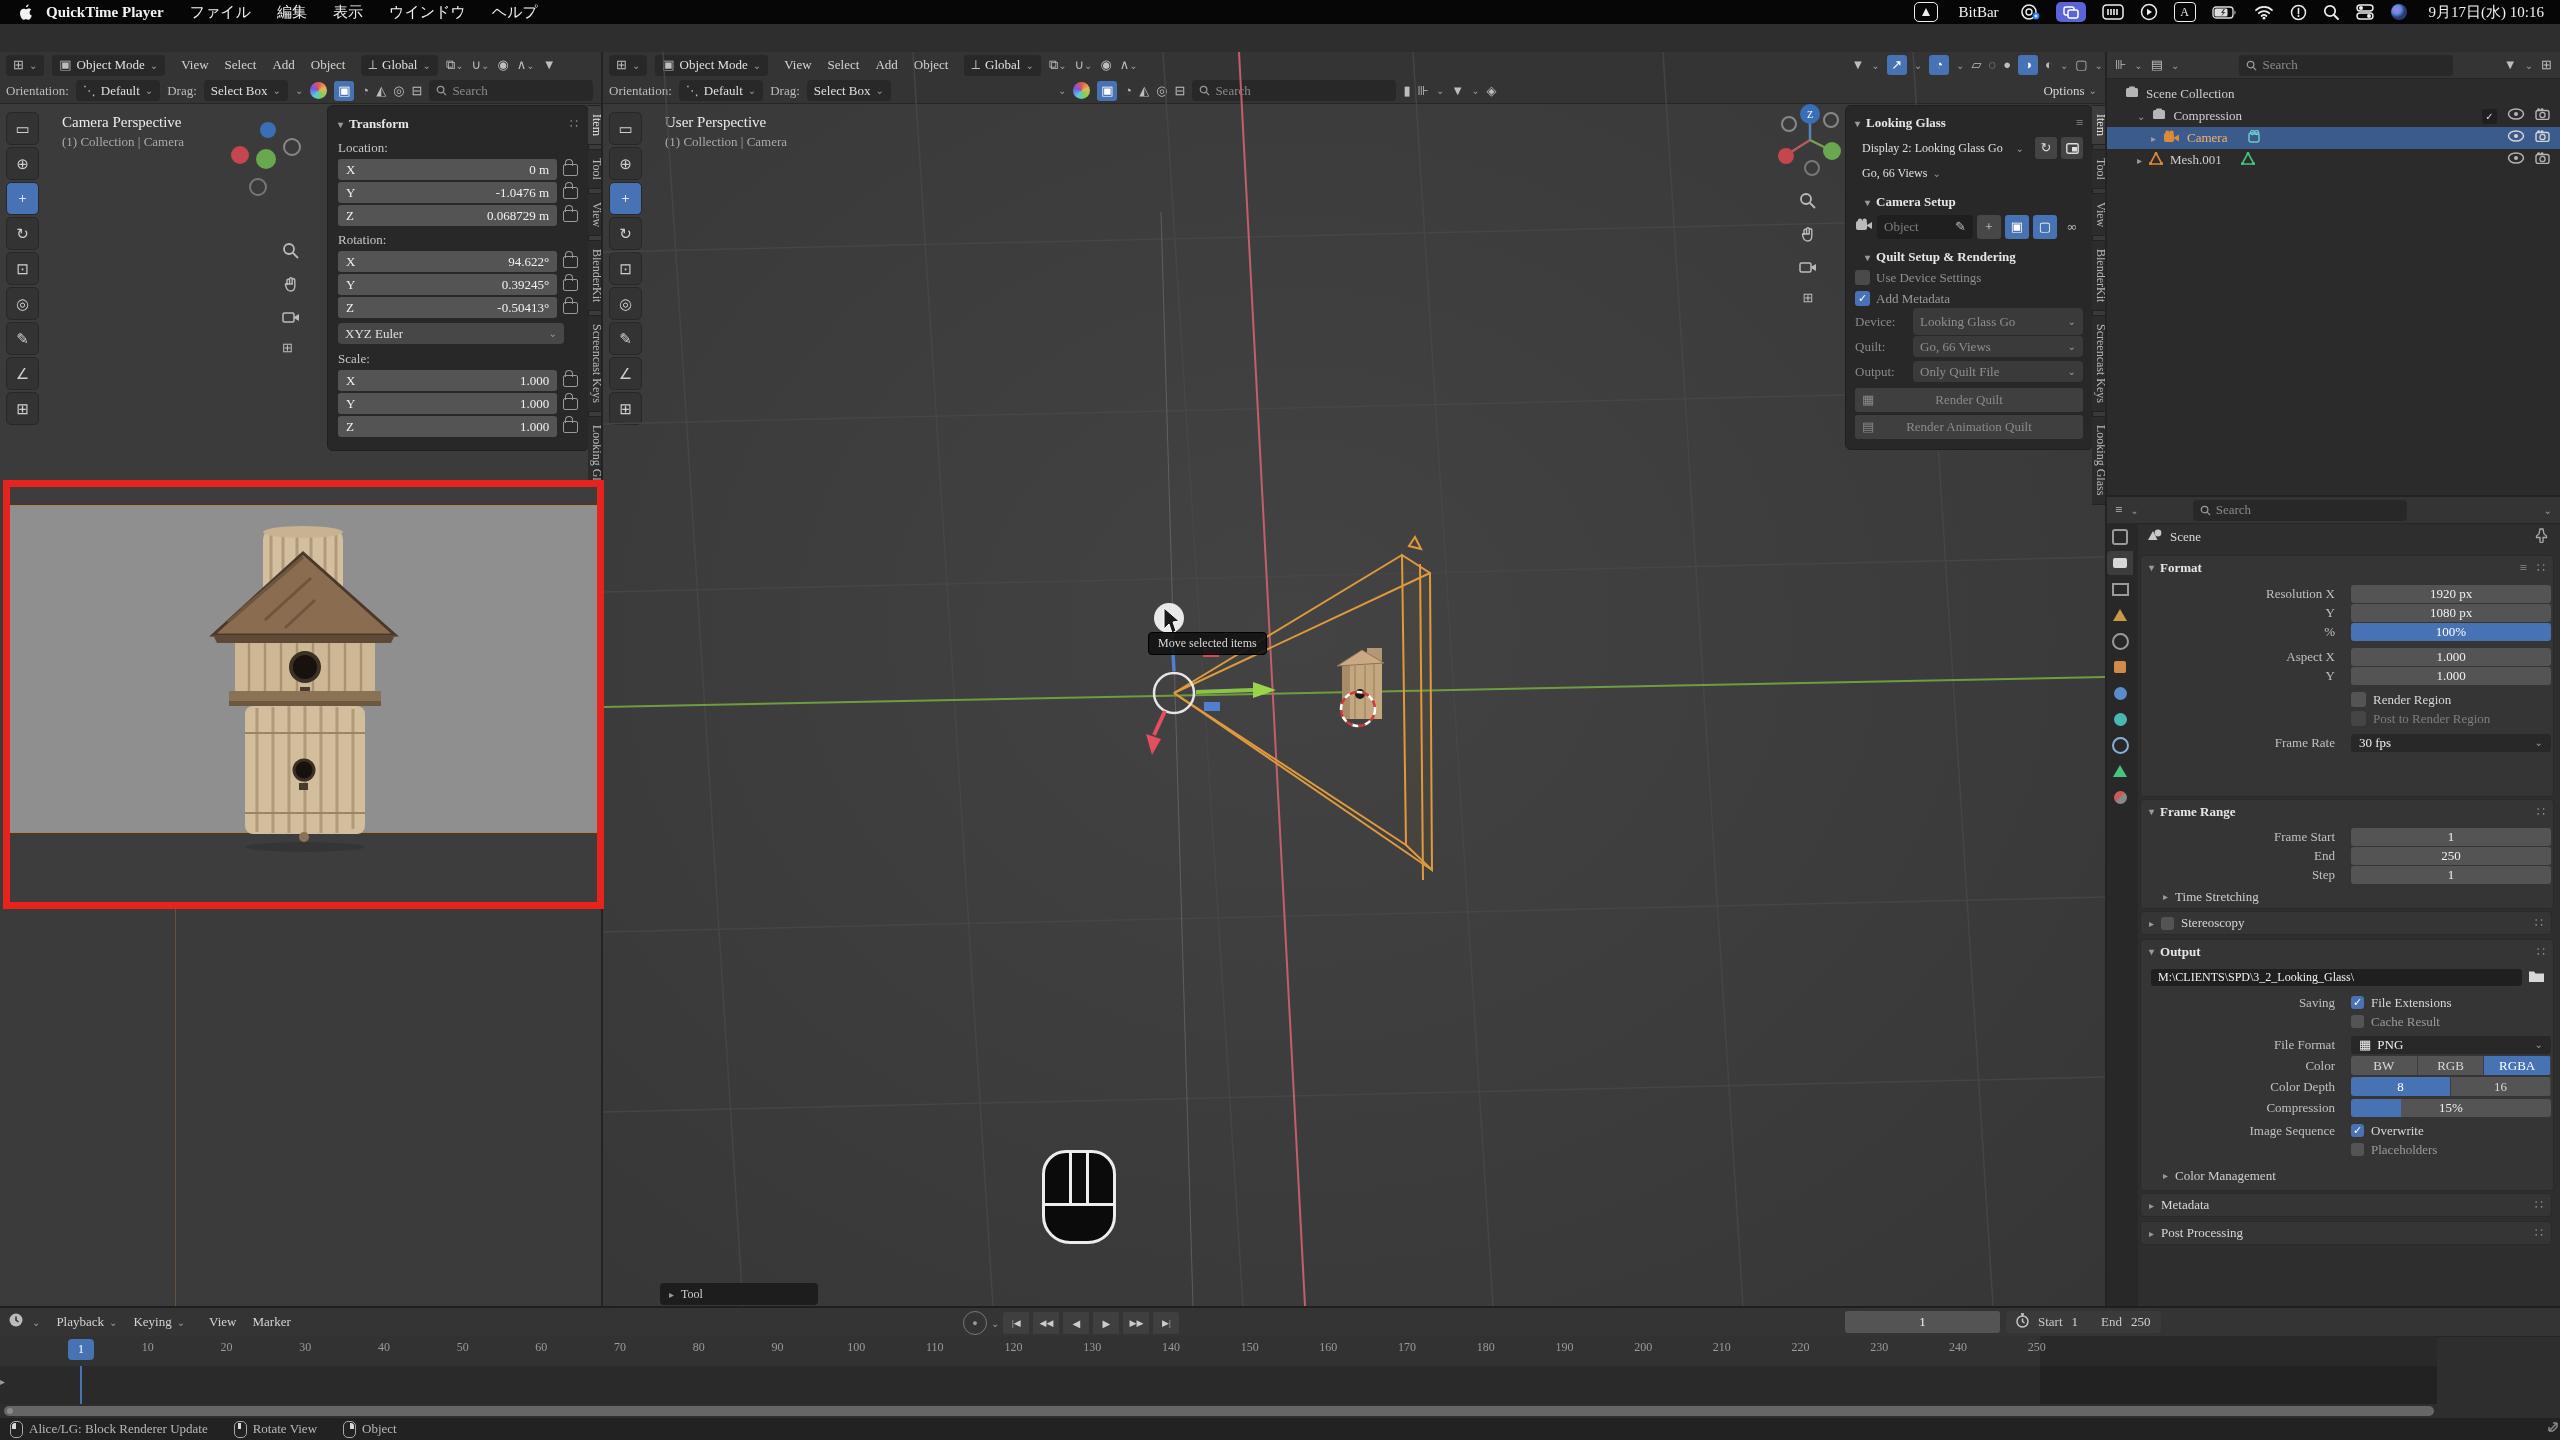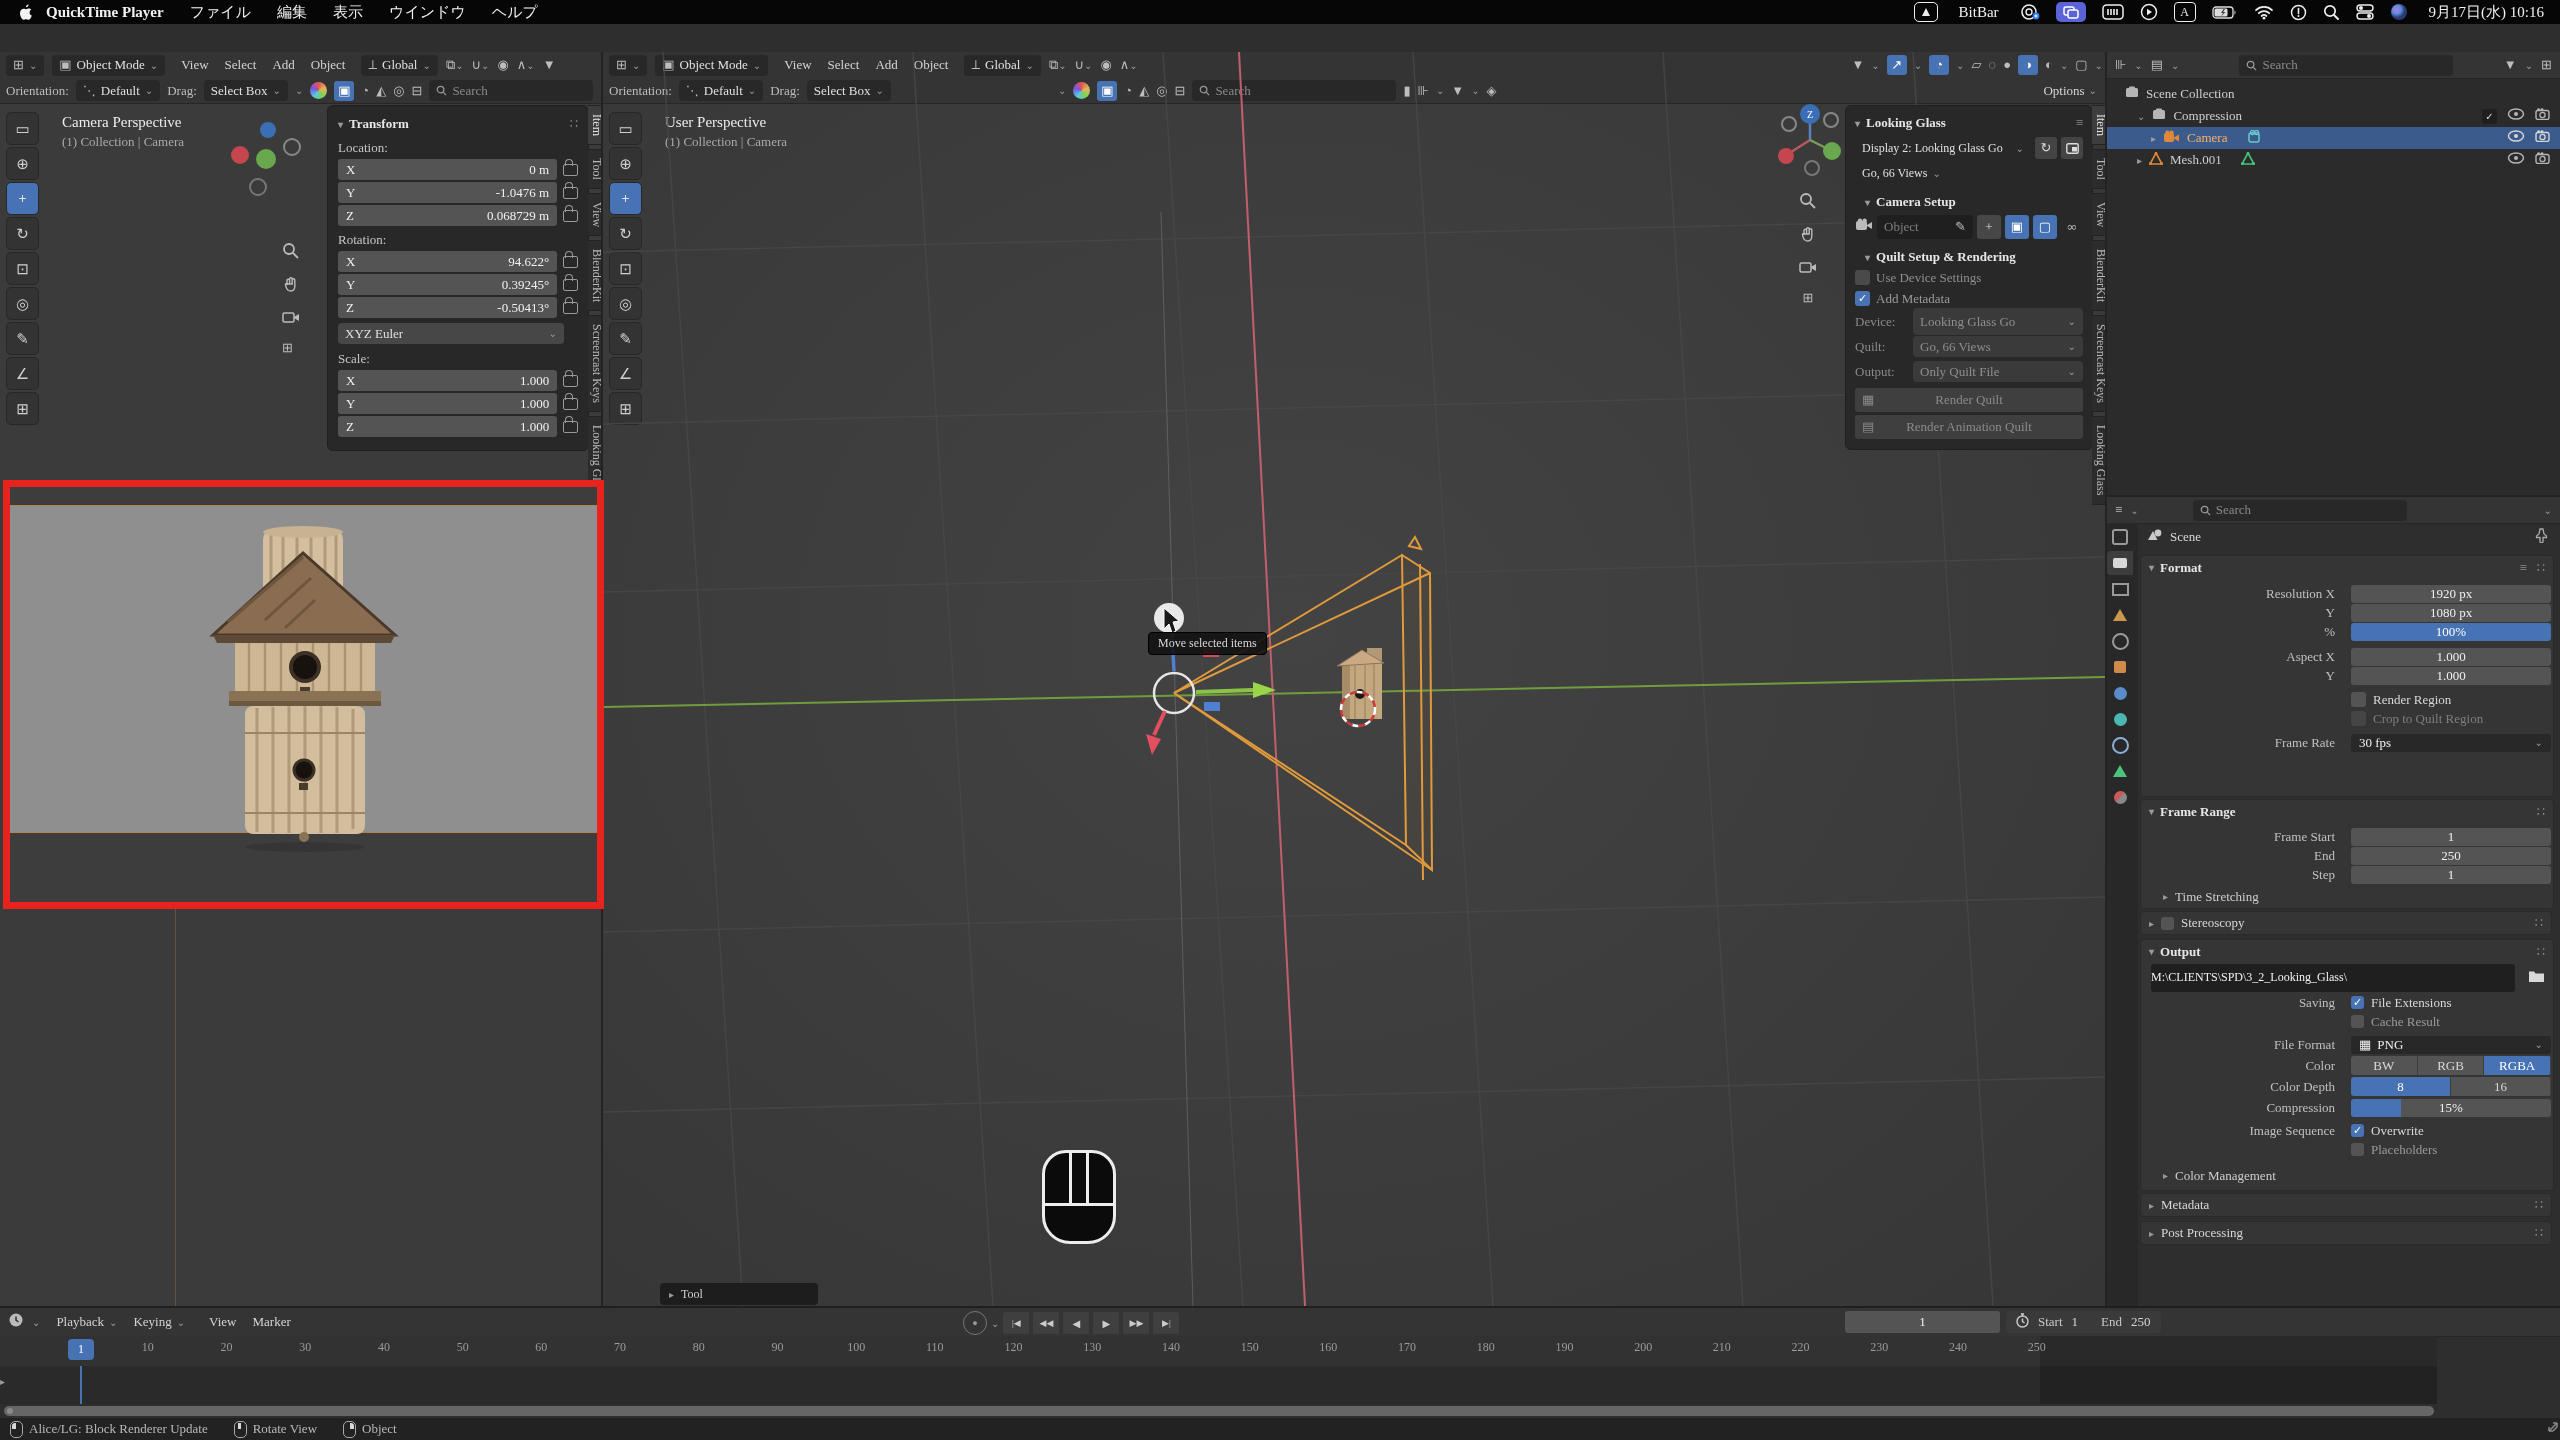--- a/index.html
+++ b/index.html
@@ -863,21 +863,21 @@
       <div class="prow" style="top:110px">
           <span class="pl">Y</span>
           <span class="pf">1.000</span>
         </div>
       <div class="prow" style="top:134px;left:210px;gap:7px">
           <span class="chk"></span>
           <span style="color:#d8d8d8">Render Region</span>
         </div>
       <div class="prow" style="top:153px;left:210px;gap:7px;color:#7e7e7e">
           <span class="chk" style="background:#454545"></span>
-          <span>Crop to Quilt Region</span>
+          <span>Post to Render Region</span>
         </div>
       <div class="prow" style="top:177px">
           <span class="pl">Frame Rate</span>
         <span class="pf" style="background:#282828;justify-content:flex-start;padding:0 8px;width:184px">
             <span>30 fps</span>
             <span class="car" style="margin-left:auto">⌄</span>
           </span>
         </div>
     </div>
 
@@ -912,21 +912,21 @@
       <span style="margin-left:auto;margin-right:8px;color:#8a8a8a">∷</span>
       </div>
 
     <div class="abs" style="left:33px;top:442px;width:412px;height:250px;background:#353535;border:1px solid #2a2a2a;border-radius:4px">
       <div class="phdr" style="height:23px;padding-left:8px">
         <span class="car">▾</span>
           <span>Output</span>
         <span style="margin-left:auto;margin-right:8px;color:#8a8a8a;font-weight:normal">∷</span>
         </div>
       <div class="prow" style="top:27px;height:21px">
-        <span class="field" style="position:absolute;left:10px;width:364px;height:28px;background:#1f1f1f;font-size:12px;">M:\CLIENTS\SPD\3_2_Looking_Glass\</span>
+        <span class="field" style="position:absolute;left:10px;width:364px;height:17px;background:#1f1f1f;font-size:12px;padding-left:7px">M:\CLIENTS\SPD\3_2_Looking_Glass\</span>
         <span class="abs" style="right:8px"><svg width="17" height="14" viewBox="0 0 17 14">
               <path d="M1 2.5h5l1.5 2H16v8.5H1z" fill="#d8d8d8"></path>
             </svg></span>
         </div>
       <div class="prow" style="top:53px">
           <span class="pl">Saving</span>
         <span class="abs flex" style="left:210px;gap:7px">
             <span class="chk on" style="width:13px;height:13px">✓</span>
             <span style="color:#d8d8d8">File Extensions</span>
           </span>

